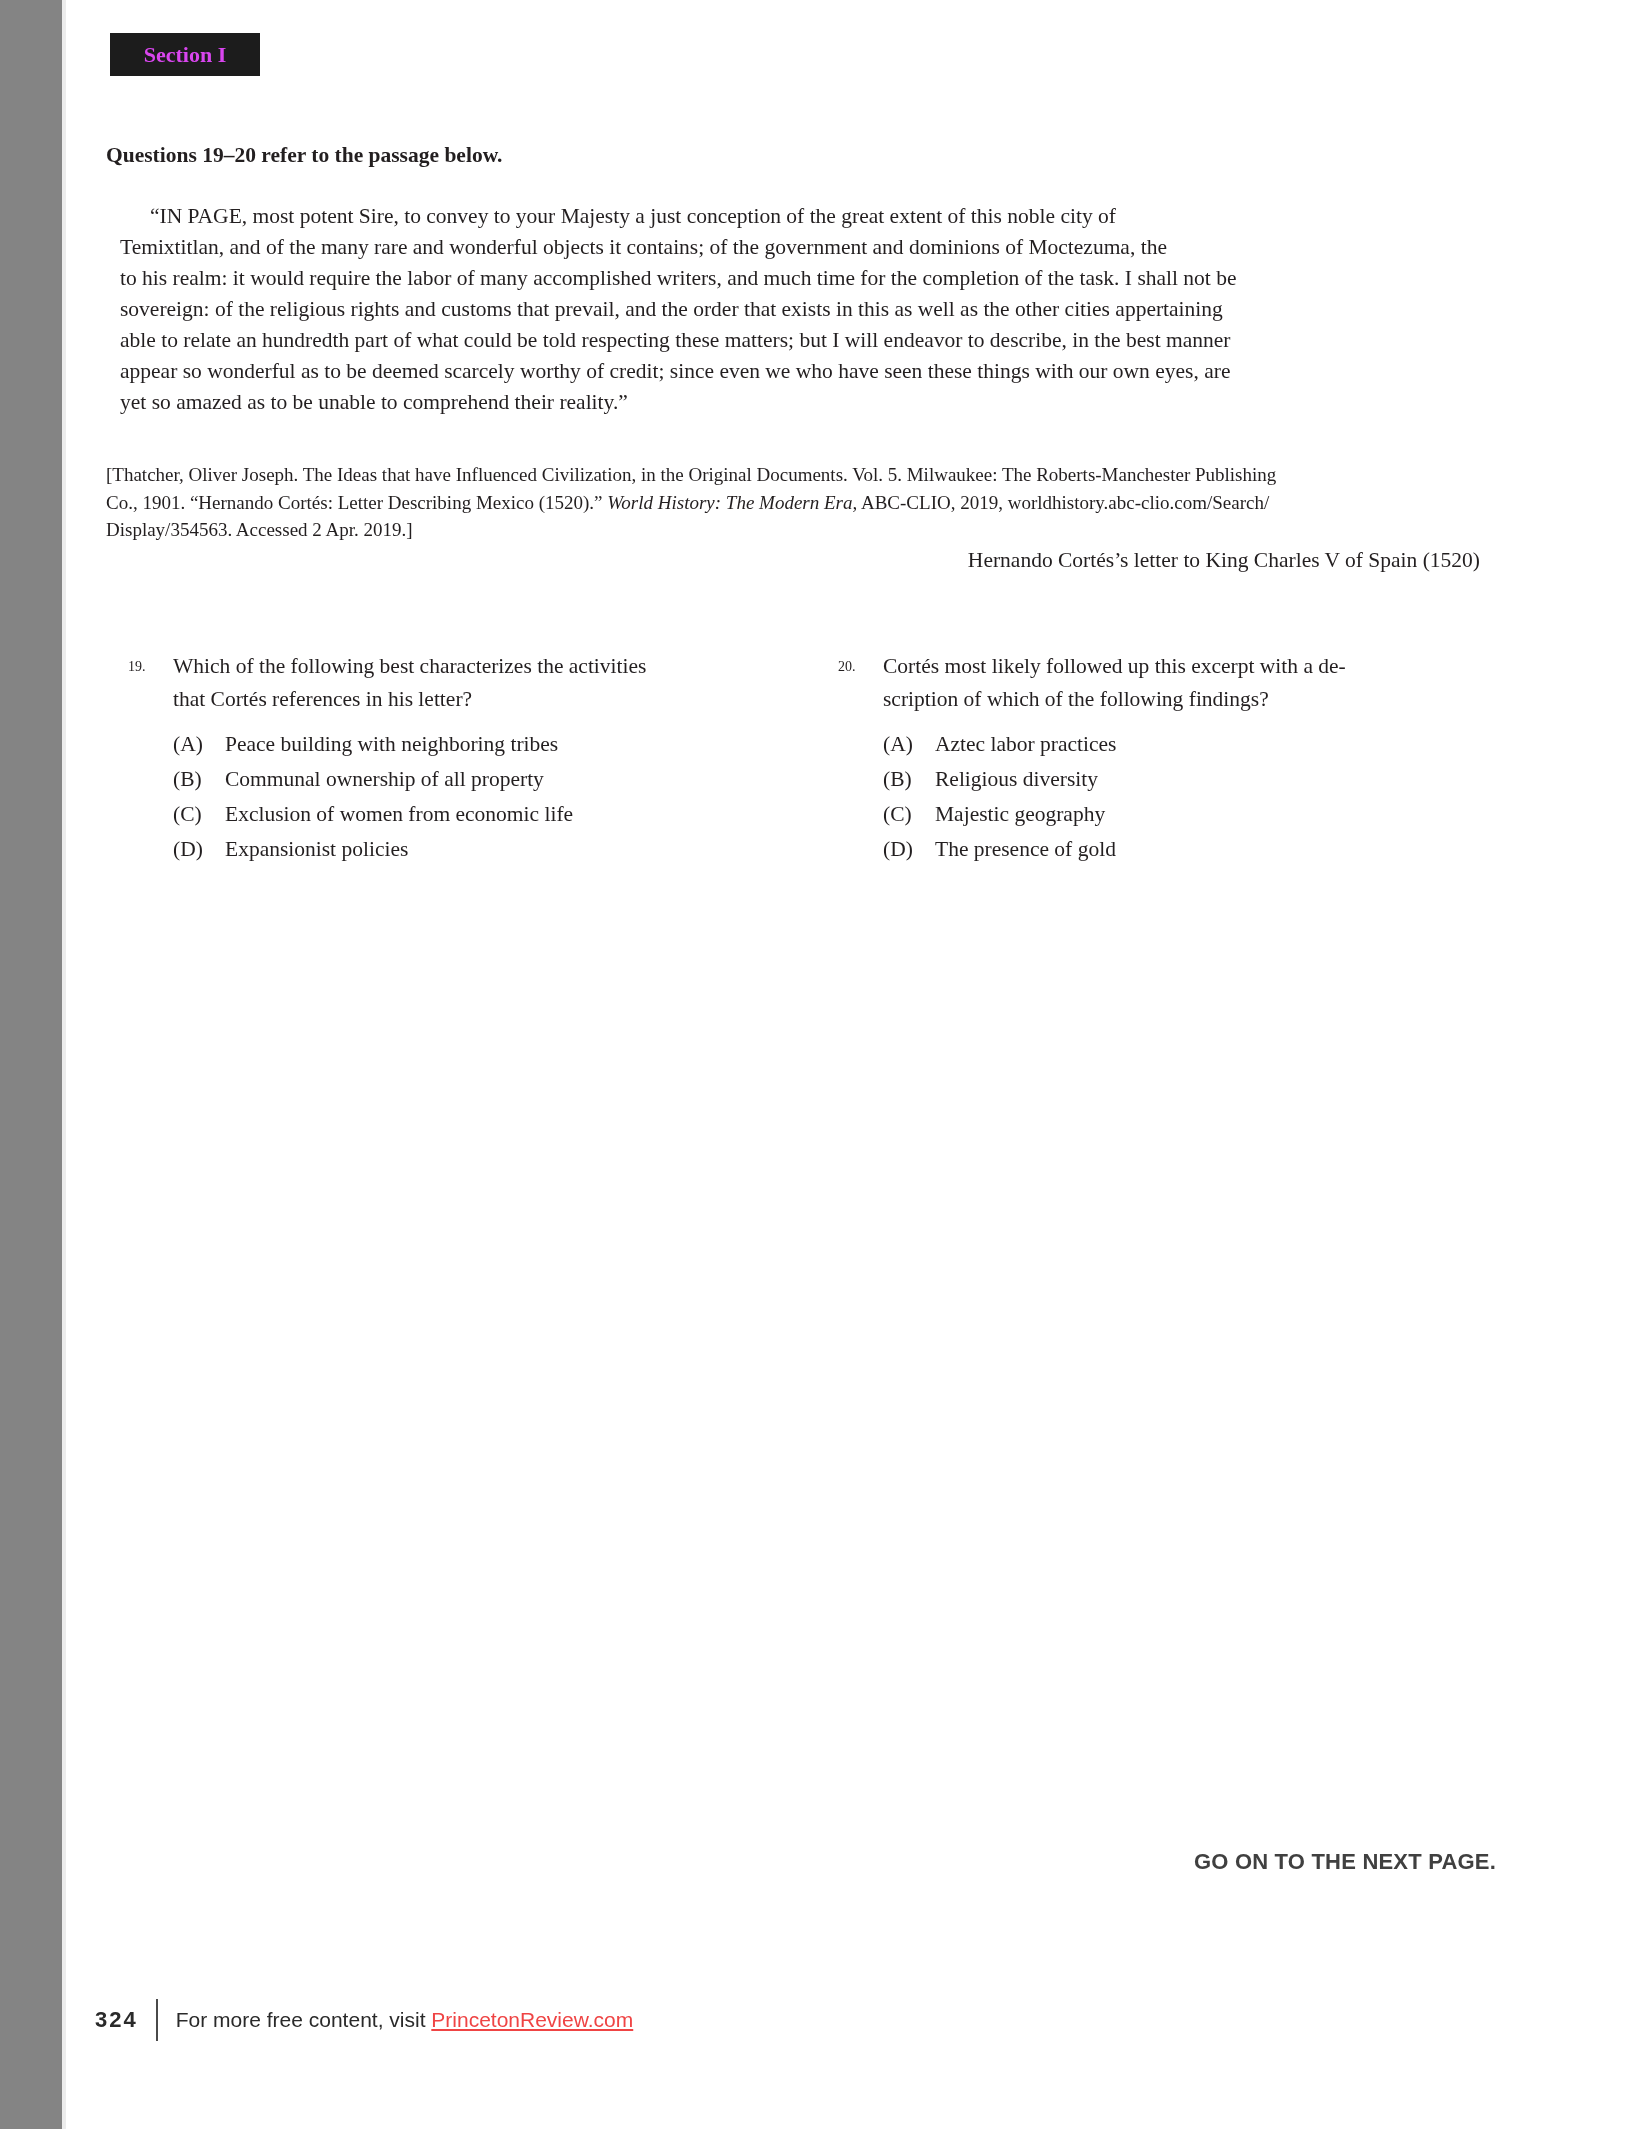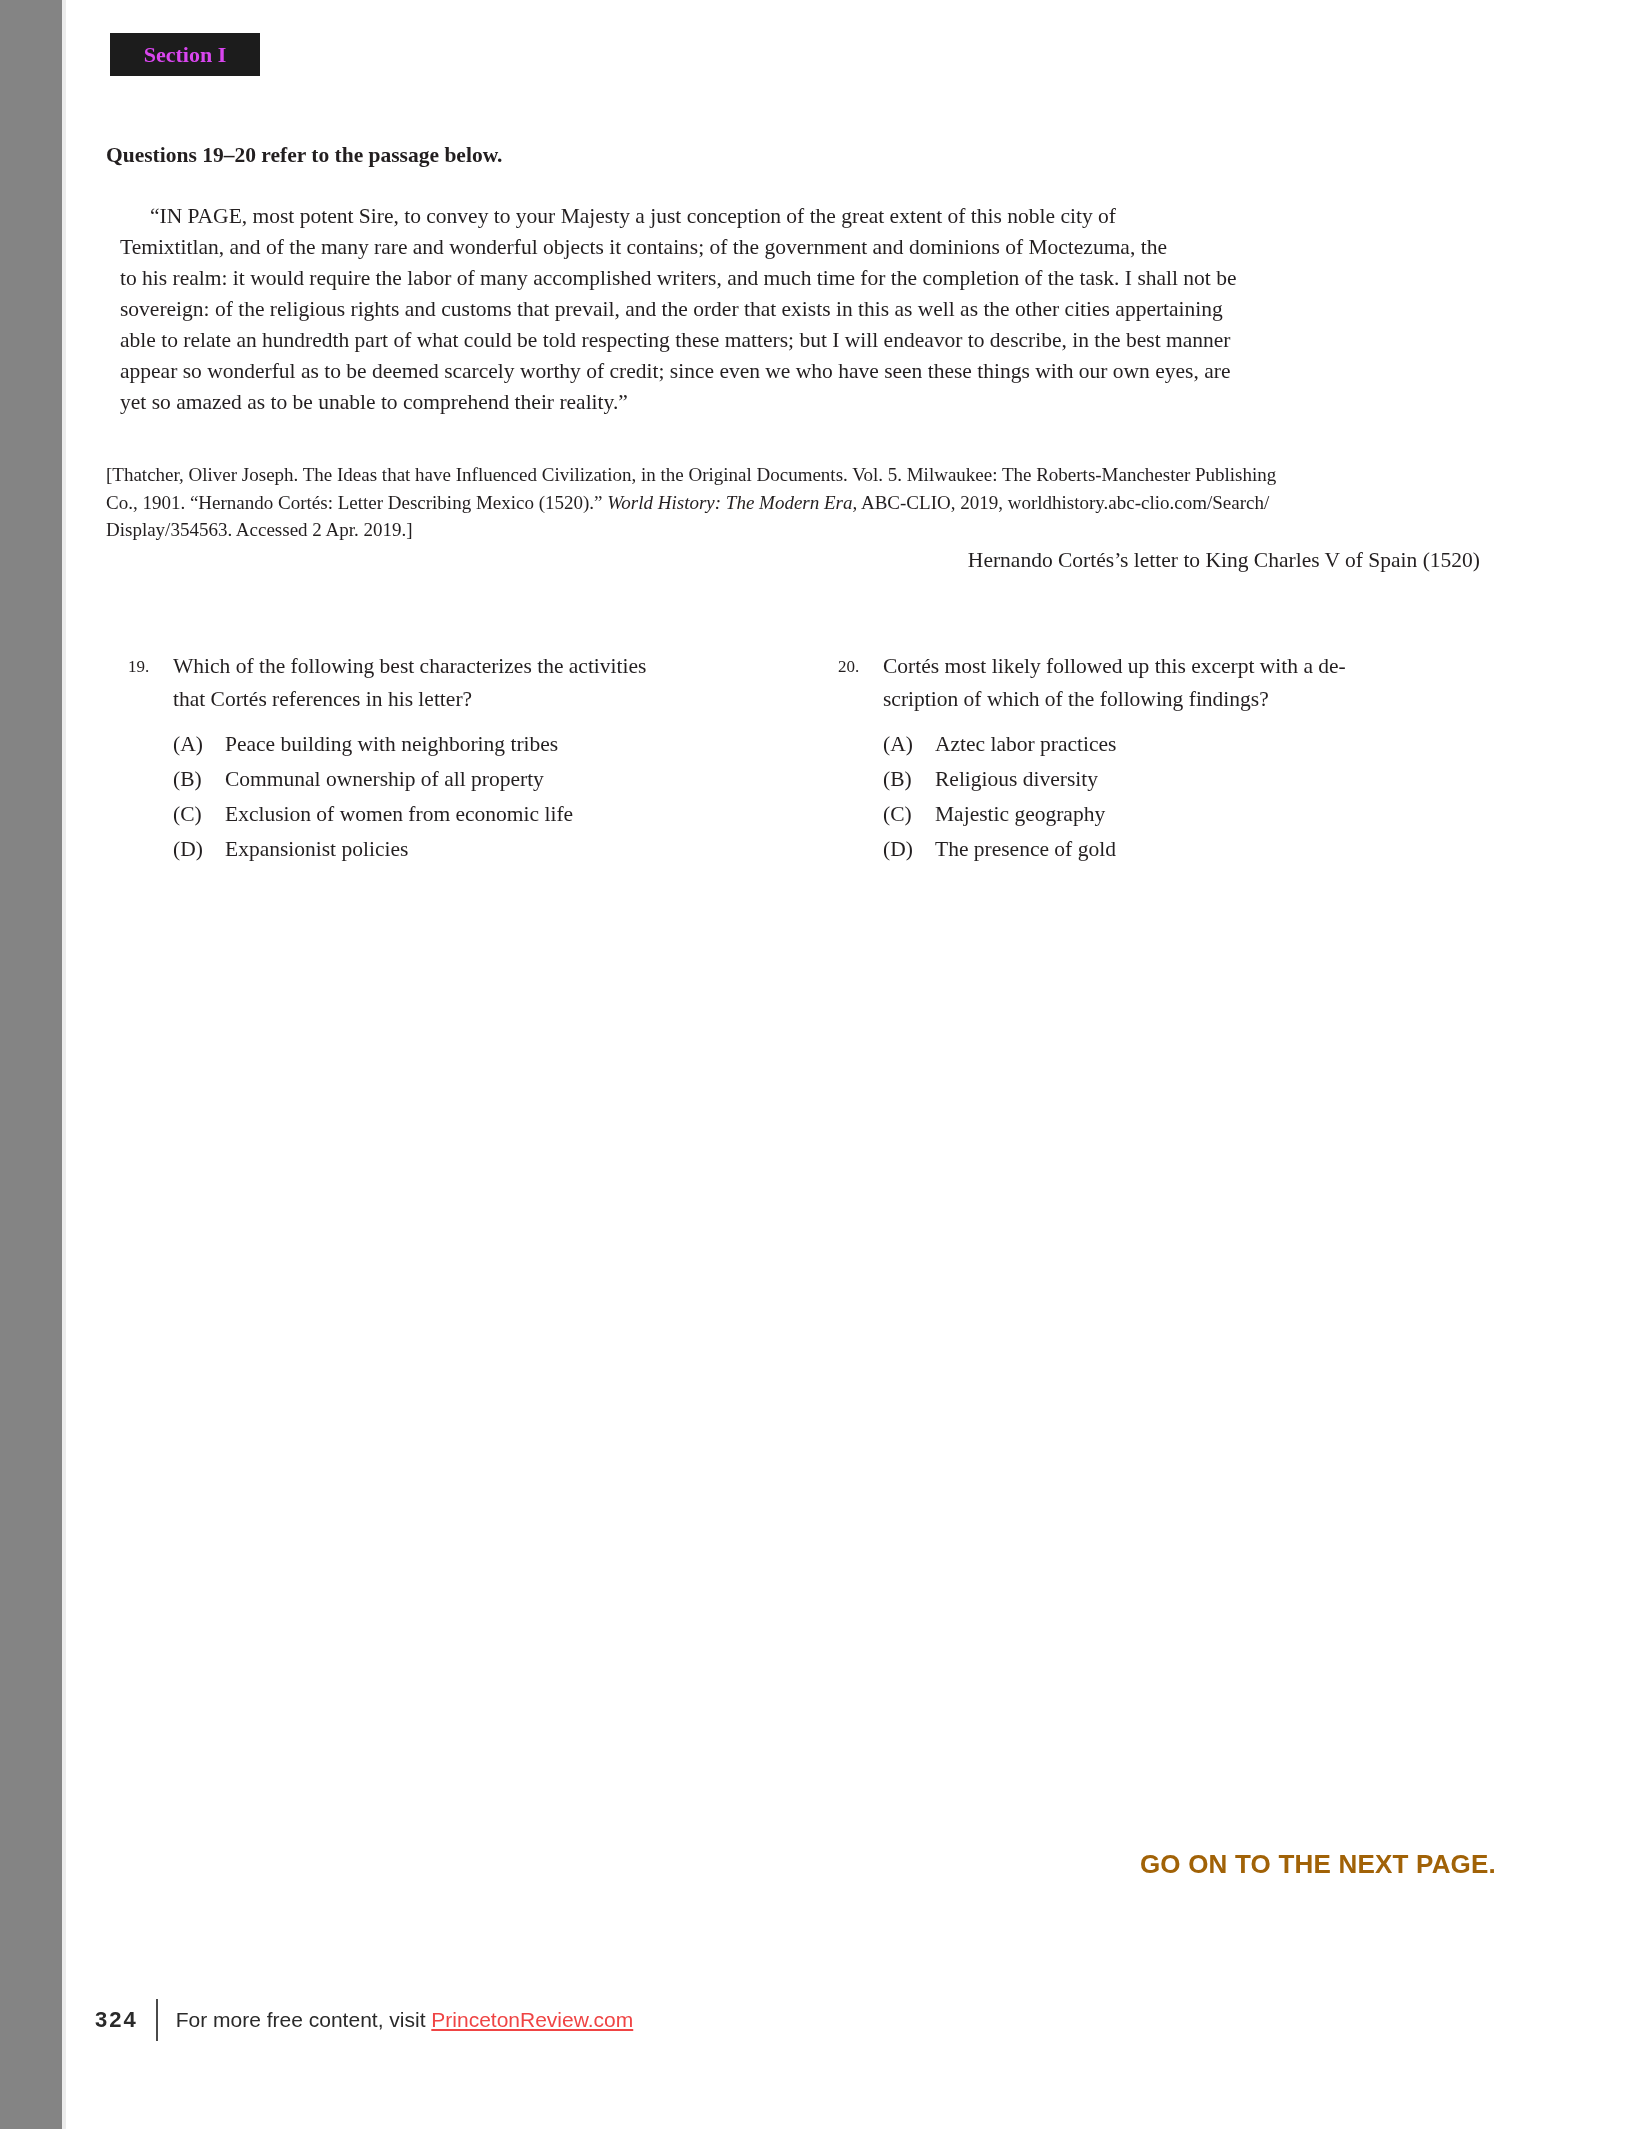--- a/index.html
+++ b/index.html
@@ -35,32 +35,32 @@
   .citation .cline { font-size: 19px; line-height: 27.5px; white-space: nowrap; }
   .citation .ital { font-style: italic; }
   .attribution {
     position: absolute; left: 780px; top: 548px; width: 700px;
     text-align: right; font-size: 21.5px;
   }
   .question { position: absolute; top: 650px; width: 660px; }
   .q19 { left: 128px; }
   .q20 { left: 838px; }
   .qrow { display: flex; }
-  .qnum { width: 45px; flex: none; font-size: 17px; line-height: 33px; }
+  .qnum { width: 45px; flex: none; font-size: 14px; line-height: 33px; }
   .stem .sline { font-size: 21.5px; line-height: 33px; white-space: nowrap; }
   .options { margin-top: 11px; margin-left: 45px; }
   .option { display: flex; font-size: 21.5px; line-height: 35px; }
   .letter { width: 52px; flex: none; }
   .otext { white-space: nowrap; }
   .go-on {
     position: absolute; left: 896px; top: 1849px; width: 600px;
     text-align: right;
     font-family: "Liberation Sans", sans-serif;
-    font-weight: bold; font-size: 26px; letter-spacing: 0.2px;
-    color: #a16207;
+    font-weight: bold; font-size: 22px; letter-spacing: 0.2px;
+    color: #404040;
   }
   .footer {
     position: absolute; left: 95px; top: 1998px; height: 44px;
     display: flex; align-items: center;
     font-family: "Liberation Sans", sans-serif;
     color: #2a2a2a;
   }
   .pageno { font-weight: bold; font-size: 22px; letter-spacing: 2px; }
   .fdivider { width: 2px; height: 42px; background: #4a4a4a; margin: 0 18px; }
   .ftext { font-size: 21px; }

